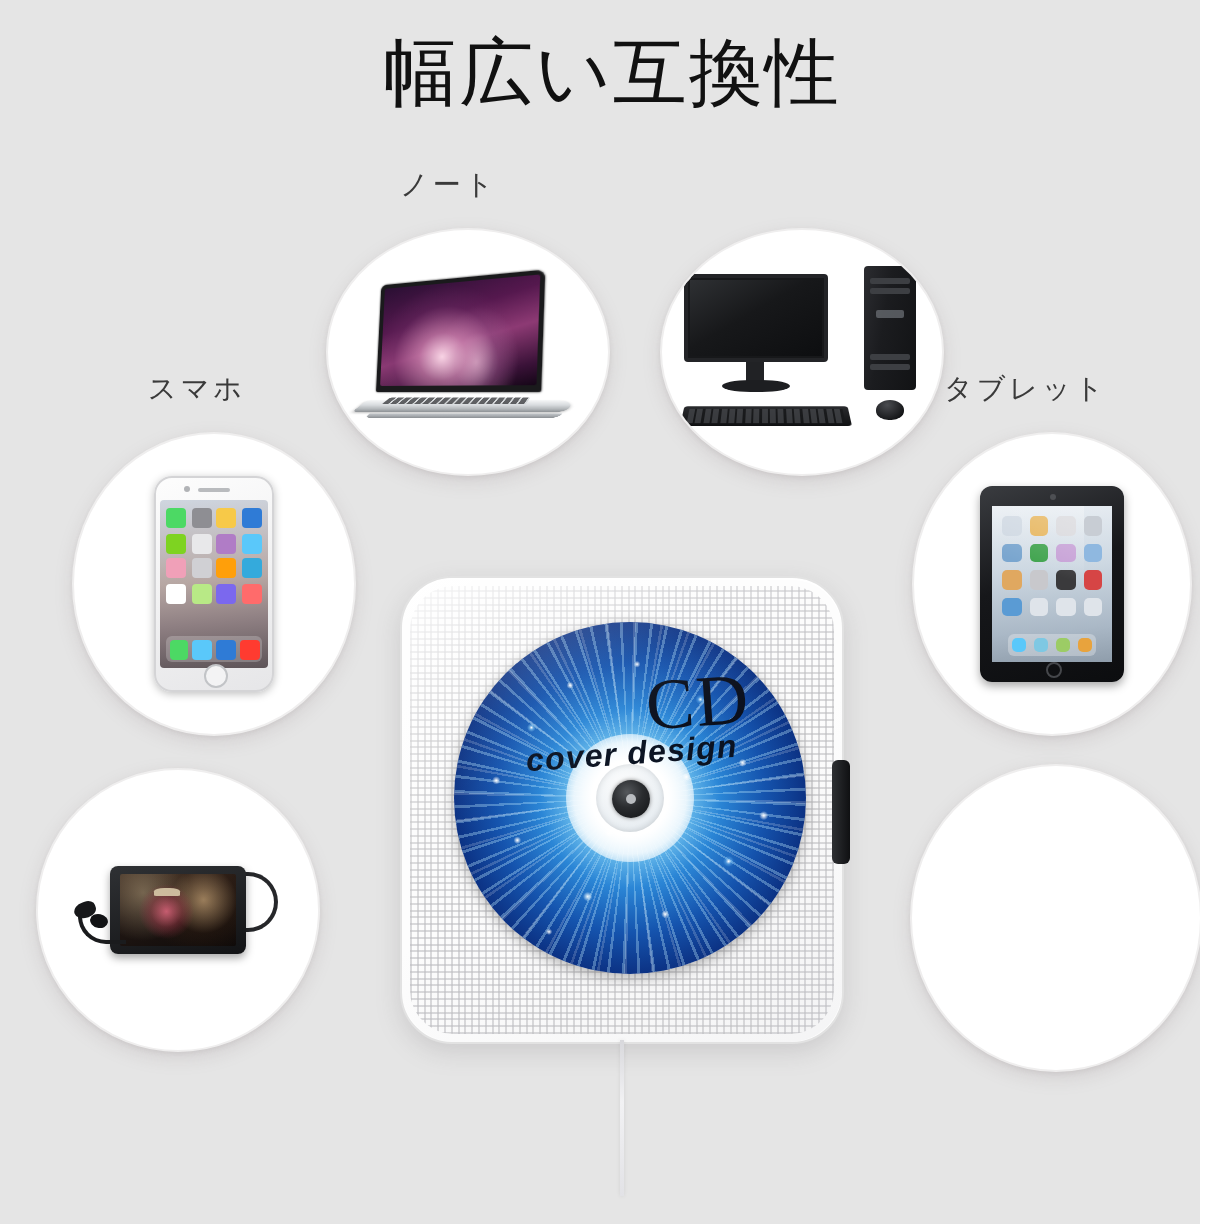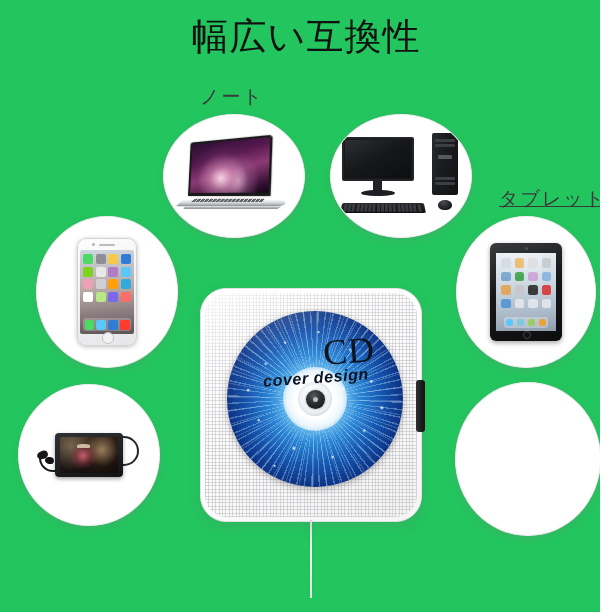--- a/index.html
+++ b/index.html
@@ -8,21 +8,21 @@
     padding: 0;
     background: #ffffff;
   }
   body {
     font-family: "Liberation Sans", "DejaVu Sans", sans-serif;
   }
   #stage {
     position: relative;
     width: 600px;
     height: 612px;
-    background: #22c55e;
+    background: #e5e5e5;
     overflow: hidden;
   }
 
   
   .page-title {
     position: absolute;
     left: 0;
     top: 16px;
     width: 612px;
     text-align: center;
@@ -30,21 +30,21 @@
     line-height: 1.15;
     letter-spacing: 1px;
     color: #111111;
     font-weight: 400;
     white-space: nowrap;
   }
 
   
   .dev-label {
     position: absolute;
-    font-size: 19px;
+    font-size: 14px;
     letter-spacing: 2px;
     color: #3a3a3a;
     white-space: nowrap;
     font-weight: 400;
   }
 
   
   .circle {
     position: absolute;
     border-radius: 50%;
@@ -651,21 +651,22 @@
   }
 </style>
 </head>
 <body style="background: rgb(255, 255, 255);">
 
 <div id="stage">
 
   <div class="page-title">幅広い互換性</div>
 
   <div class="dev-label" style="left:200px; top:84px;">ノート</div>
-  <div class="dev-label" style="left:499px; top:186px;text-decoration:underline;">タブレット</div>
+  <div class="dev-label" style="left:74px; top:186px;">スマホ</div>
+  <div class="dev-label" style="left:472px; top:186px;">タブレット</div>
 
   <div class="circle" style="left:163px; top:114px; width:140px; height:122px;">
     <div class="inner">
       <div class="laptop-wrap">
         <div class="lt-screen">
           <div class="lt-display"></div>
         </div>
         <div class="lt-foot"></div>
         <div class="lt-base"></div>
         <div class="lt-keys"></div>

